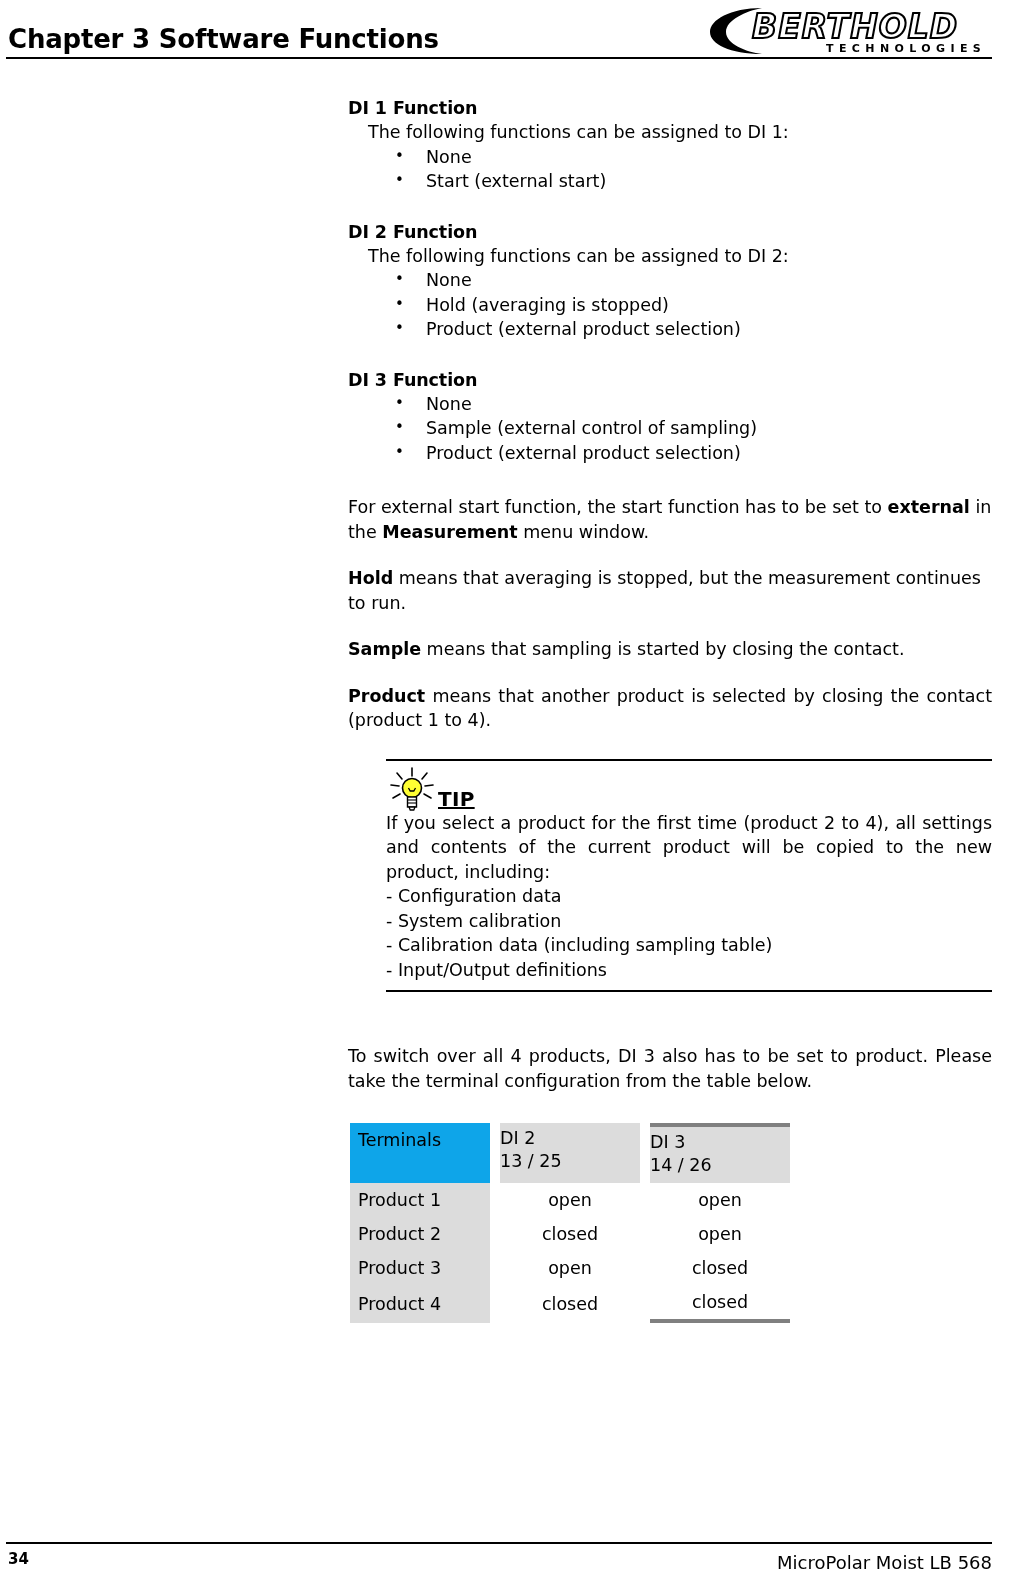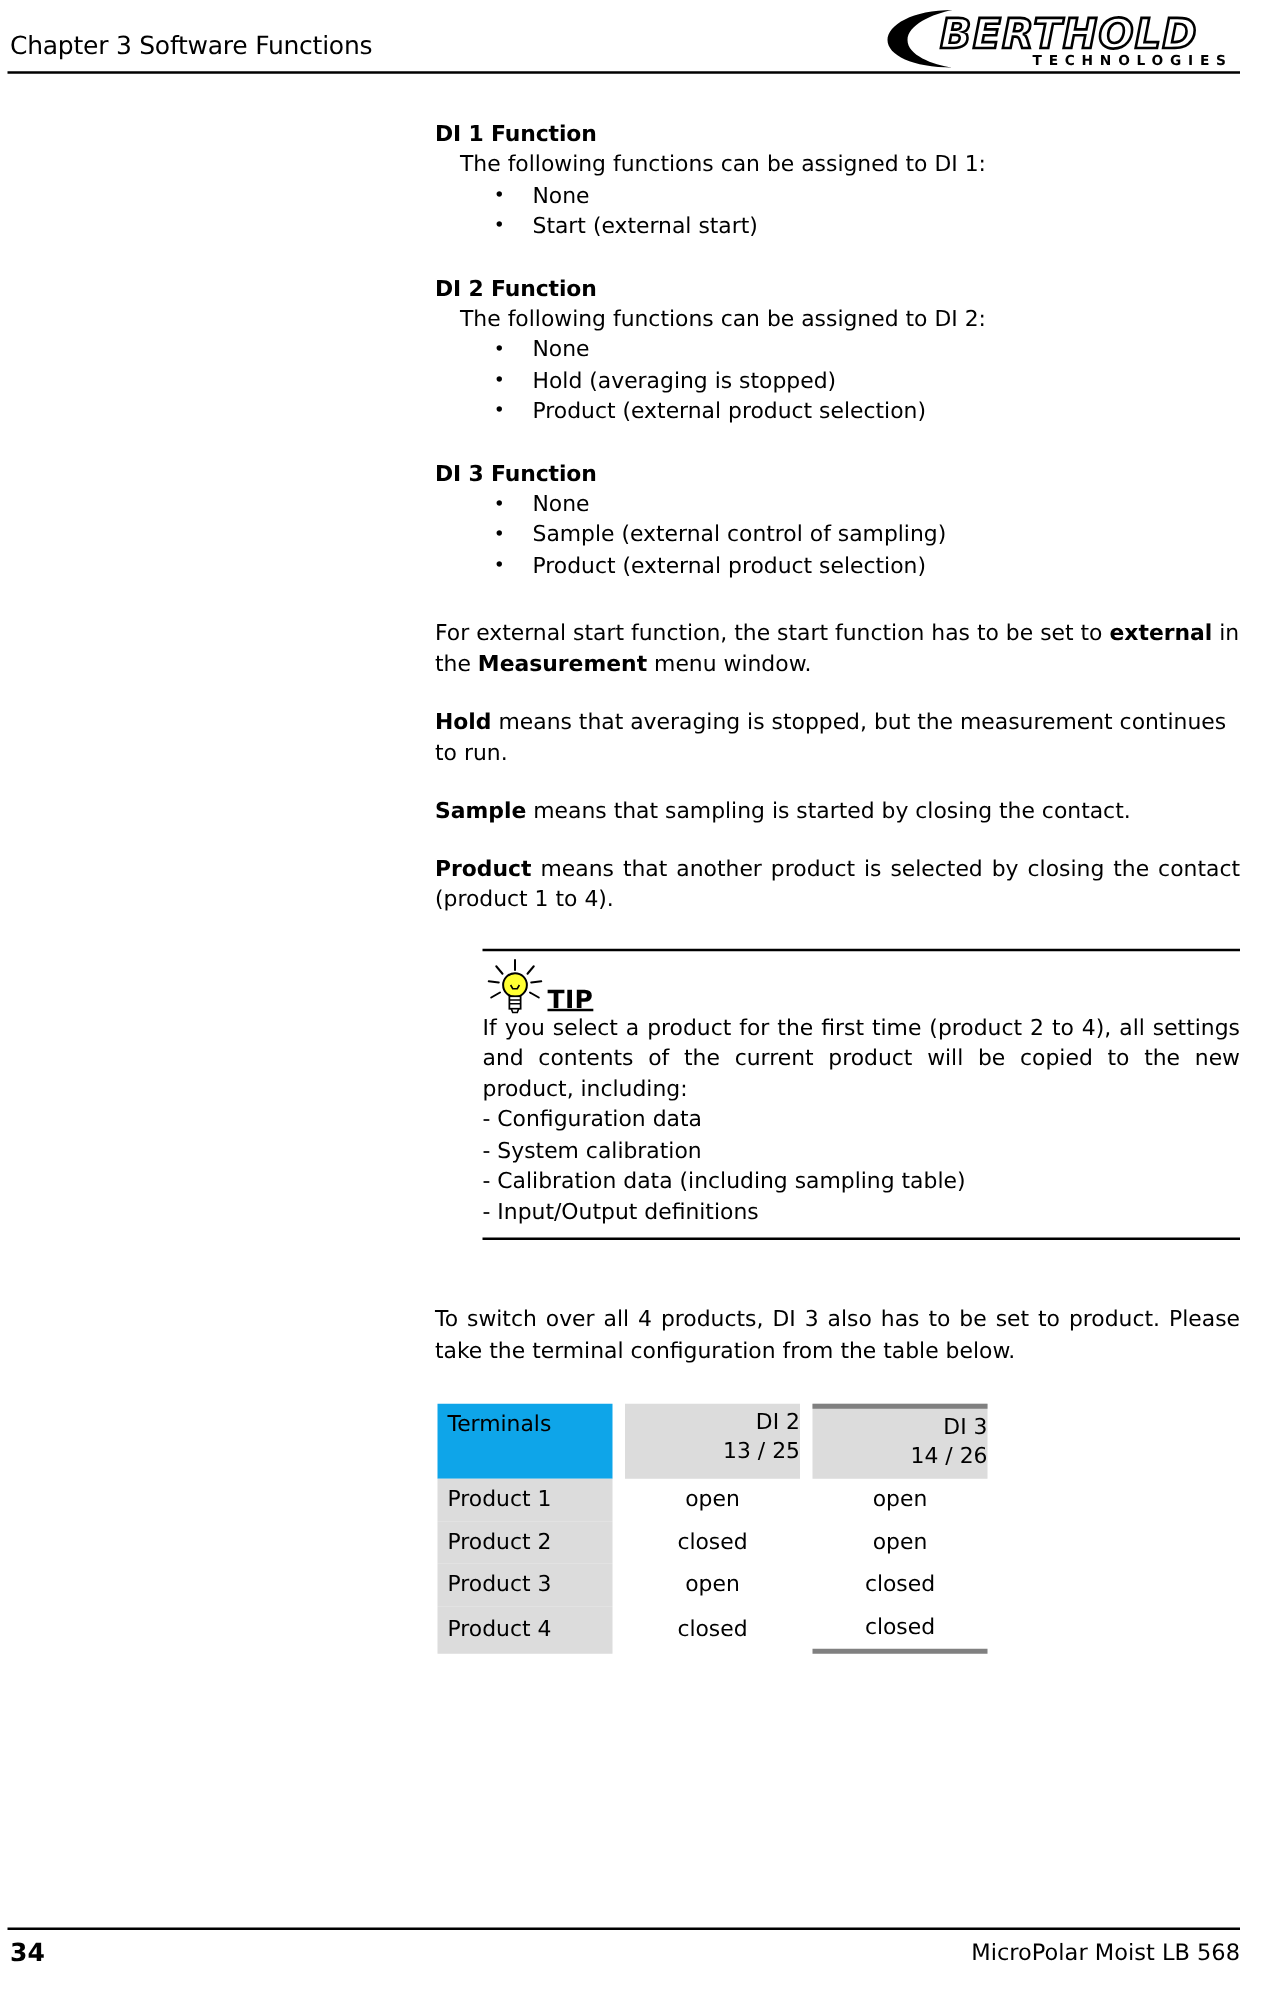--- a/index.html
+++ b/index.html
@@ -21,22 +21,22 @@
     position: absolute;
     left: 0;
     top: 0;
     width: 1010px;
     height: 62px;
   }
   #chapter-title {
     position: absolute;
     left: 8px;
     top: 24px;
-    font-size: 20px;
-    font-weight: normal;
+    font-size: 26px;
+    font-weight: bold;
     letter-spacing: -0.2px;
     white-space: nowrap;
   }
   #header-rule {
     position: absolute;
     left: 6px;
     top: 57px;
     width: 986px;
     height: 2px;
     background: #000;
@@ -169,21 +169,21 @@
     background: #0ea5e9;
     padding-left: 8px !important;
     vertical-align: top !important;
     padding-top: 7px !important;
     font-size: 17.5px;
   }
   .cell-head {
     width: 140px;
     height: 52px;
     background: #dcdcdc;
-    text-align: right;
+    text-align: left;
     line-height: 23px;
     padding-top: 4px !important;
     vertical-align: top !important;
   }
   .cell-head.di3 {
     border-top: 4px solid #808080;
   }
   .cell-val {
     width: 140px;
     height: 34px;
@@ -208,21 +208,21 @@
     left: 6px;
     top: 6px;
     width: 986px;
     height: 2px;
     background: #000;
   }
   #page-number {
     position: absolute;
     left: 8px;
     top: 14px;
-    font-size: 20px;
+    font-size: 15px;
     font-weight: bold;
   }
   #footer-product {
     position: absolute;
     right: 18px;
     top: 16px;
     font-size: 18px;
     white-space: nowrap;
     text-align: right;
   }

